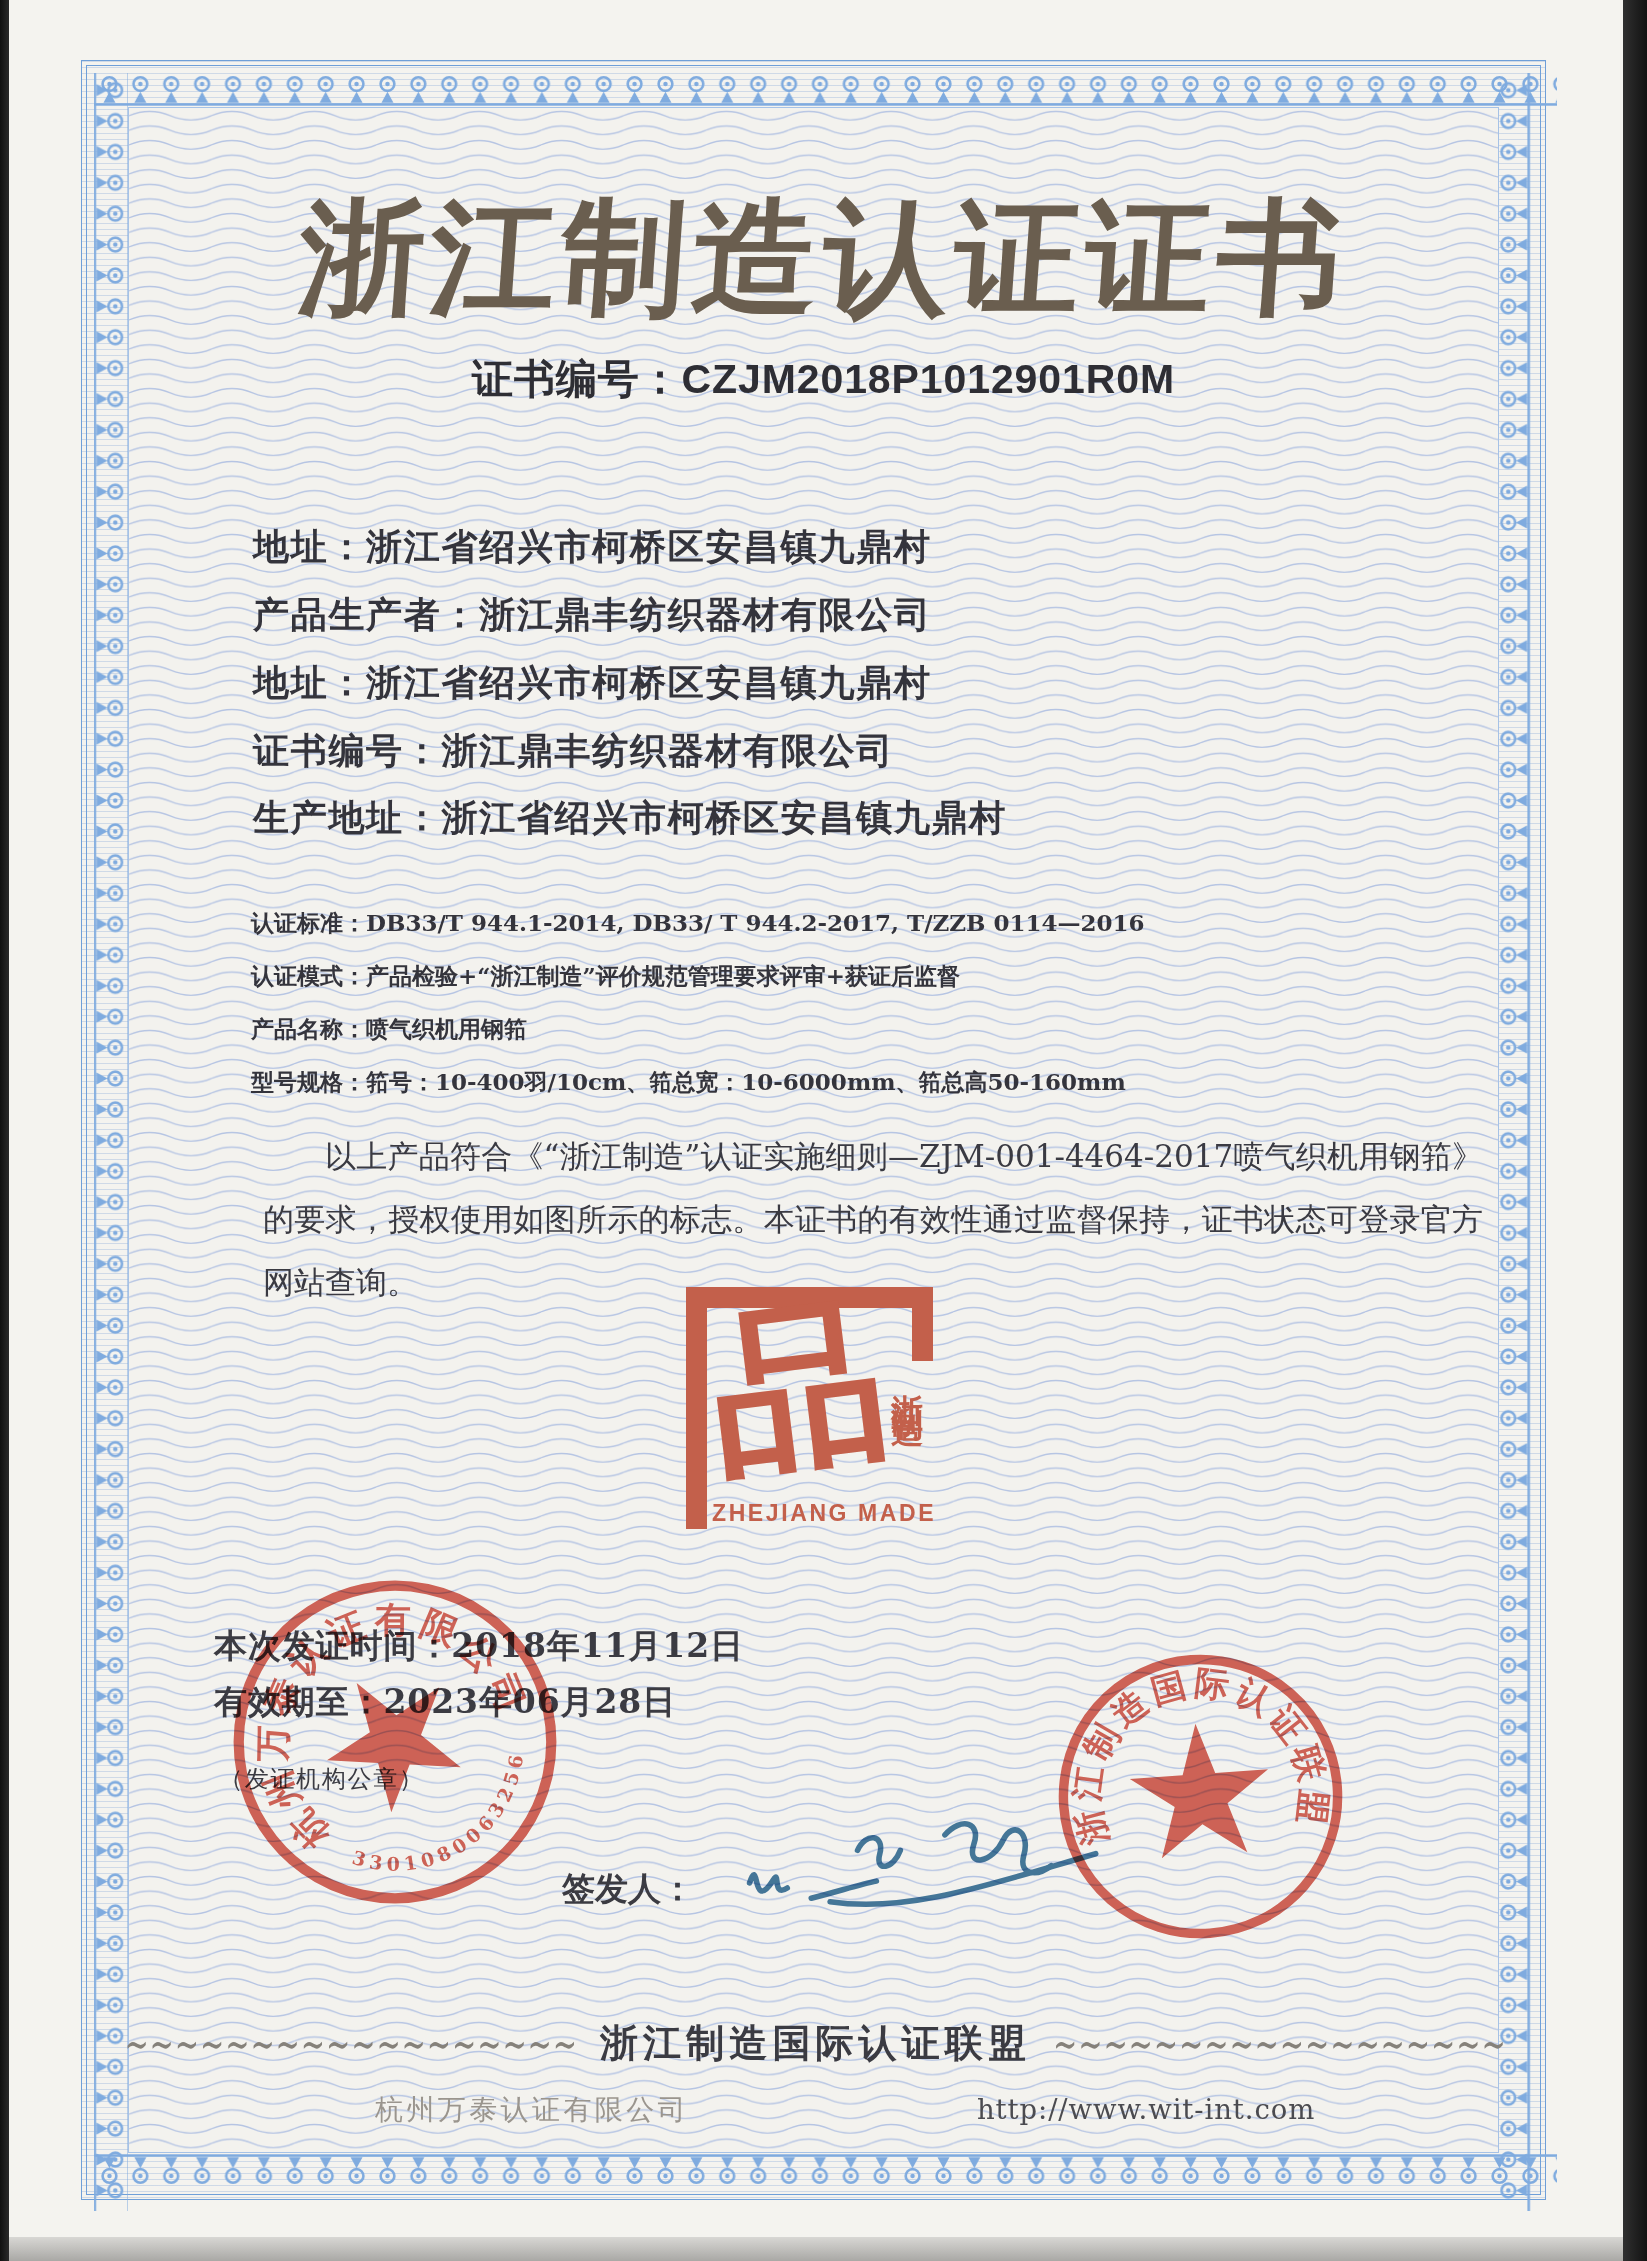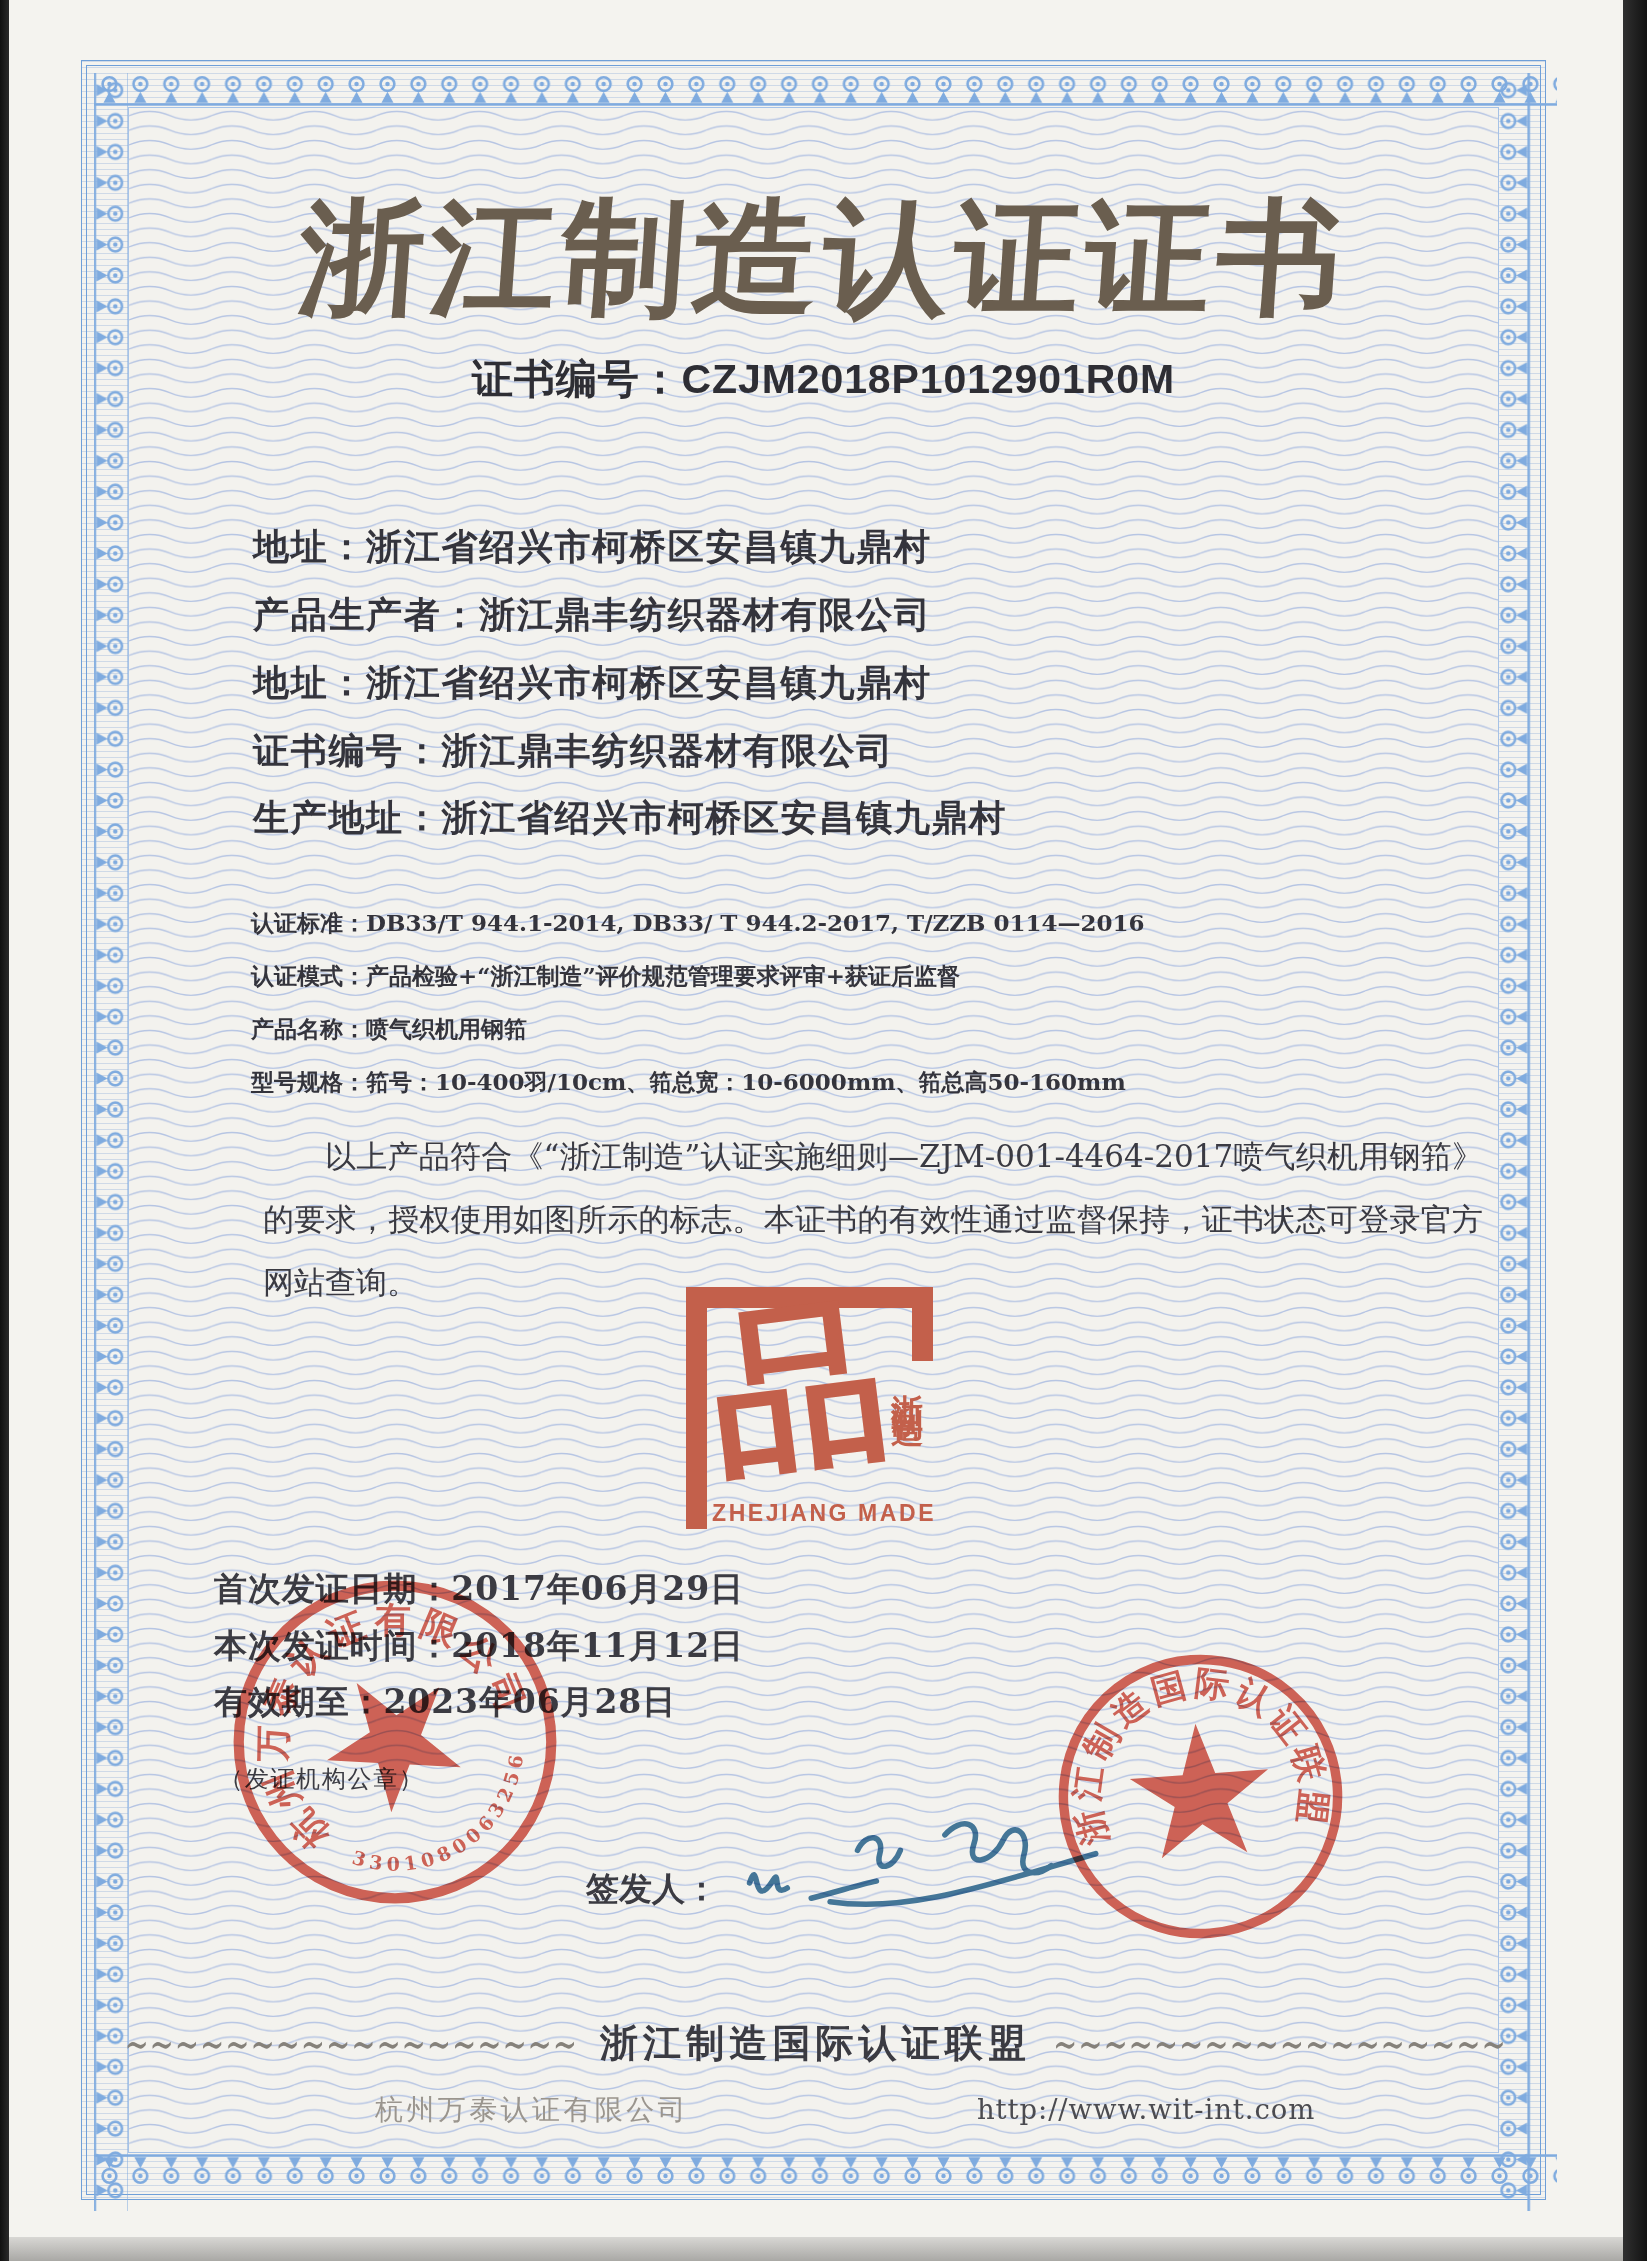--- a/index.html
+++ b/index.html
@@ -74,21 +74,21 @@
   .dline{
     position:absolute;left:214px;font-size:33px;font-weight:600;
     color:#3b3b42;z-index:3;white-space:nowrap;letter-spacing:0.9px;
   }
   .sealnote{
     position:absolute;left:219px;top:1763px;font-size:24px;color:#3b3b42;
     z-index:3;letter-spacing:1.7px;
   }
   .issuer{
     position:absolute;left:562px;top:1867px;font-size:33px;font-weight:600;
-    color:#3b3b42;z-index:3;margin-left:24px;
+    color:#3b3b42;z-index:3;
   }
   .signature{position:absolute;left:729px;top:1797px;z-index:7;mix-blend-mode:multiply;}
   
   .stamp{position:absolute;z-index:6;mix-blend-mode:multiply;opacity:.84;}
   .stamp-left{left:219px;top:1566px;transform:rotate(-33deg);}
   .stamp-right{left:1048px;top:1644px;transform:rotate(-4deg);}
   .stamp text{font-family:"DejaVu Serif","Liberation Serif",serif;font-weight:700;fill:#cf4a3c;}
   
   .footer-row{
     position:absolute;left:129px;top:2018px;width:1373px;z-index:3;
@@ -189,21 +189,20 @@
 
   <div class="mark">
     <div class="bar-top"></div>
     <div class="bar-left"></div>
     <div class="bar-stub"></div>
     <div class="glyph">品</div>
     <div class="vtext">浙江制造</div>
     <div class="caption">ZHEJIANG MADE</div>
   </div>
 
-  <div class="dline" style="top:1567px"><span>首次发证日期：</span><span>2017年06月29日</span></div>
   <div class="dline" style="top:1624px"><span>本次发证时间：</span><span>2018年11月12日</span></div>
   <div class="dline" style="top:1680px"><span>有效期至：</span><span>2023年06月28日</span></div>
   <div class="sealnote">（发证机构公章）</div>
   <div class="issuer">签发人：</div>
 
   <svg class="signature" width="377" height="146" viewBox="0 0 440 170">
     <g fill="none" stroke="#38719b" stroke-width="6.5" stroke-linecap="round" opacity="0.92">
       <path d="M24,100 C36,66 26,138 52,96 C60,84 50,118 68,106"></path>
       <path d="M96,118 C128,110 152,102 172,98"></path>
       <path d="M150,62 C160,40 182,44 176,66 C170,88 192,84 200,62"></path>

